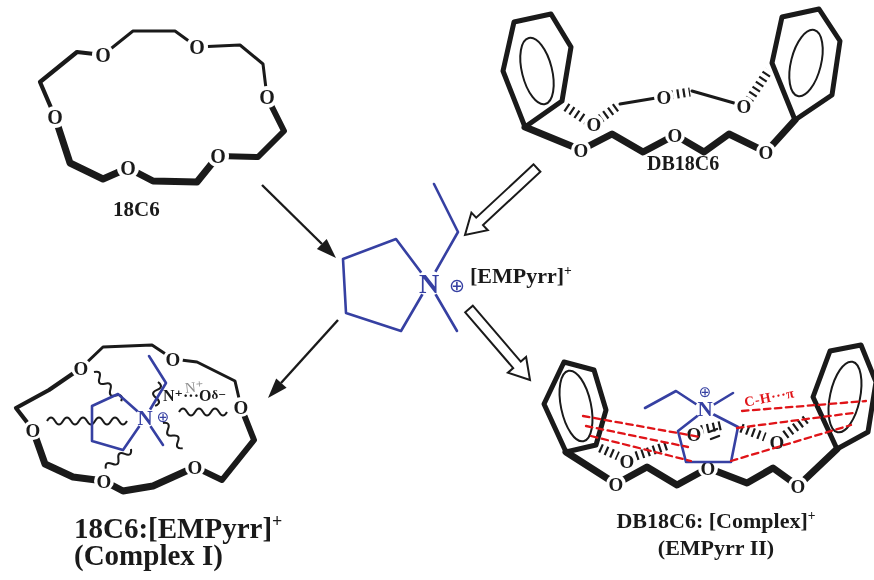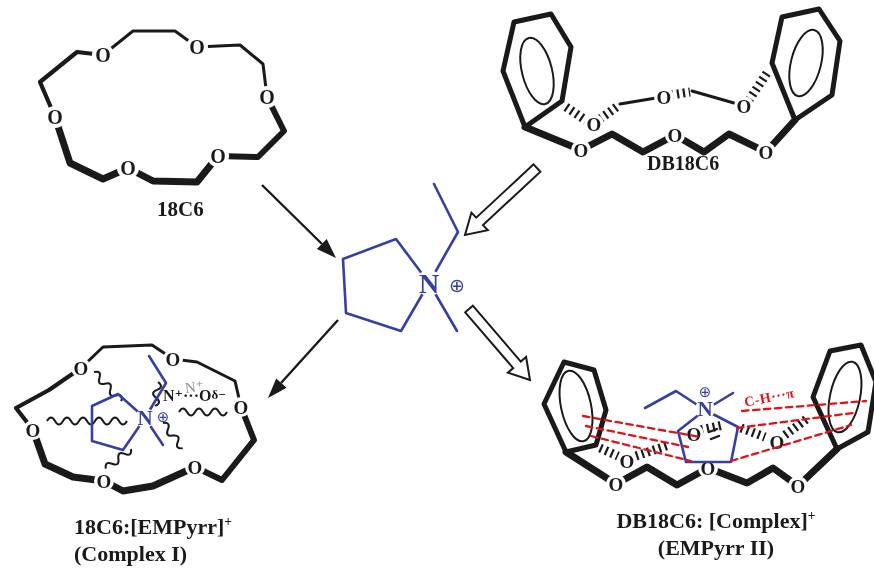--- a/index.html
+++ b/index.html
@@ -31,24 +31,24 @@
          text-anchor:middle;dominant-baseline:central;}
   .nBig{font-size:28px;} .nSmall{font-size:21px;}
   .oplus{font-family:"DejaVu Sans",sans-serif;fill:var(--cation-blue);text-anchor:middle;dominant-baseline:central;}
   .opBig{font-size:19px;} .opSmall{font-size:15px;}
   .open-arrow{fill:#fff;stroke:var(--bond-black);stroke-width:2;stroke-linejoin:miter;}
   .solid-head{fill:var(--bond-black);stroke:none;}
   .aline{stroke:var(--bond-black);stroke-width:2.4;fill:none;}
   
   .lbl{position:absolute;font-weight:bold;white-space:nowrap;}
   .lbl sup{font-size:62%;}
-  #lbl-18c6{left:113px;top:197px;font-size:21px;margin-left:44px;}
+  #lbl-18c6{left:113px;top:197px;font-size:21px;}
   #lbl-db18c6{left:647px;top:152px;font-size:20px;}
   #lbl-empyrr{left:470px;top:263px;font-size:22px;}
-  #lbl-complex1{left:74px;top:508px;font-size:22px;line-height:27px;text-align:left;}
+  #lbl-complex1{left:74px;top:508px;font-size:29px;line-height:27px;text-align:left;}
   #lbl-complex2{left:592px;top:502px;width:248px;font-size:22px;line-height:27px;text-align:center;}
   #annot-no{left:163px;top:386px;font-size:16px;}
   #annot-no .annot-delta{font-size:13px;position:relative;top:-2px;font-weight:bold;}
   #annot-no .ghost-n{position:absolute;left:22px;top:-8px;color:var(--ghost-gray);
                      font-weight:normal;font-size:15px;transform:rotate(-6deg);}
   #annot-chpi{left:744px;top:390px;font-size:14px;color:var(--interaction-red);
               transform:rotate(-11deg);letter-spacing:.5px;}
 </style>
 </head>
 <body>
@@ -246,20 +246,21 @@
         <line class="red" x1="731" y1="461" x2="851" y2="425"></line>
         <line class="red" x1="742" y1="411" x2="866" y2="401"></line>
       </g>
     </g>
   </svg>
 
   <div class="lbl" id="lbl-18c6">18C6</div>
 
   <div class="lbl" id="lbl-db18c6">DB18C6</div>
 
+  <div class="lbl" id="lbl-empyrr"><span>[EMPyrr]</span><sup>+</sup></div>
 
   <div class="lbl" id="lbl-complex1">
     <div><span>18C6:[EMPyrr]</span><sup>+</sup></div>
     <div>(Complex I)</div>
   </div>
 
   <div class="lbl" id="lbl-complex2">
     <div><span>DB18C6: [Complex]</span><sup>+</sup></div>
     <div>(EMPyrr II)</div>
   </div>

